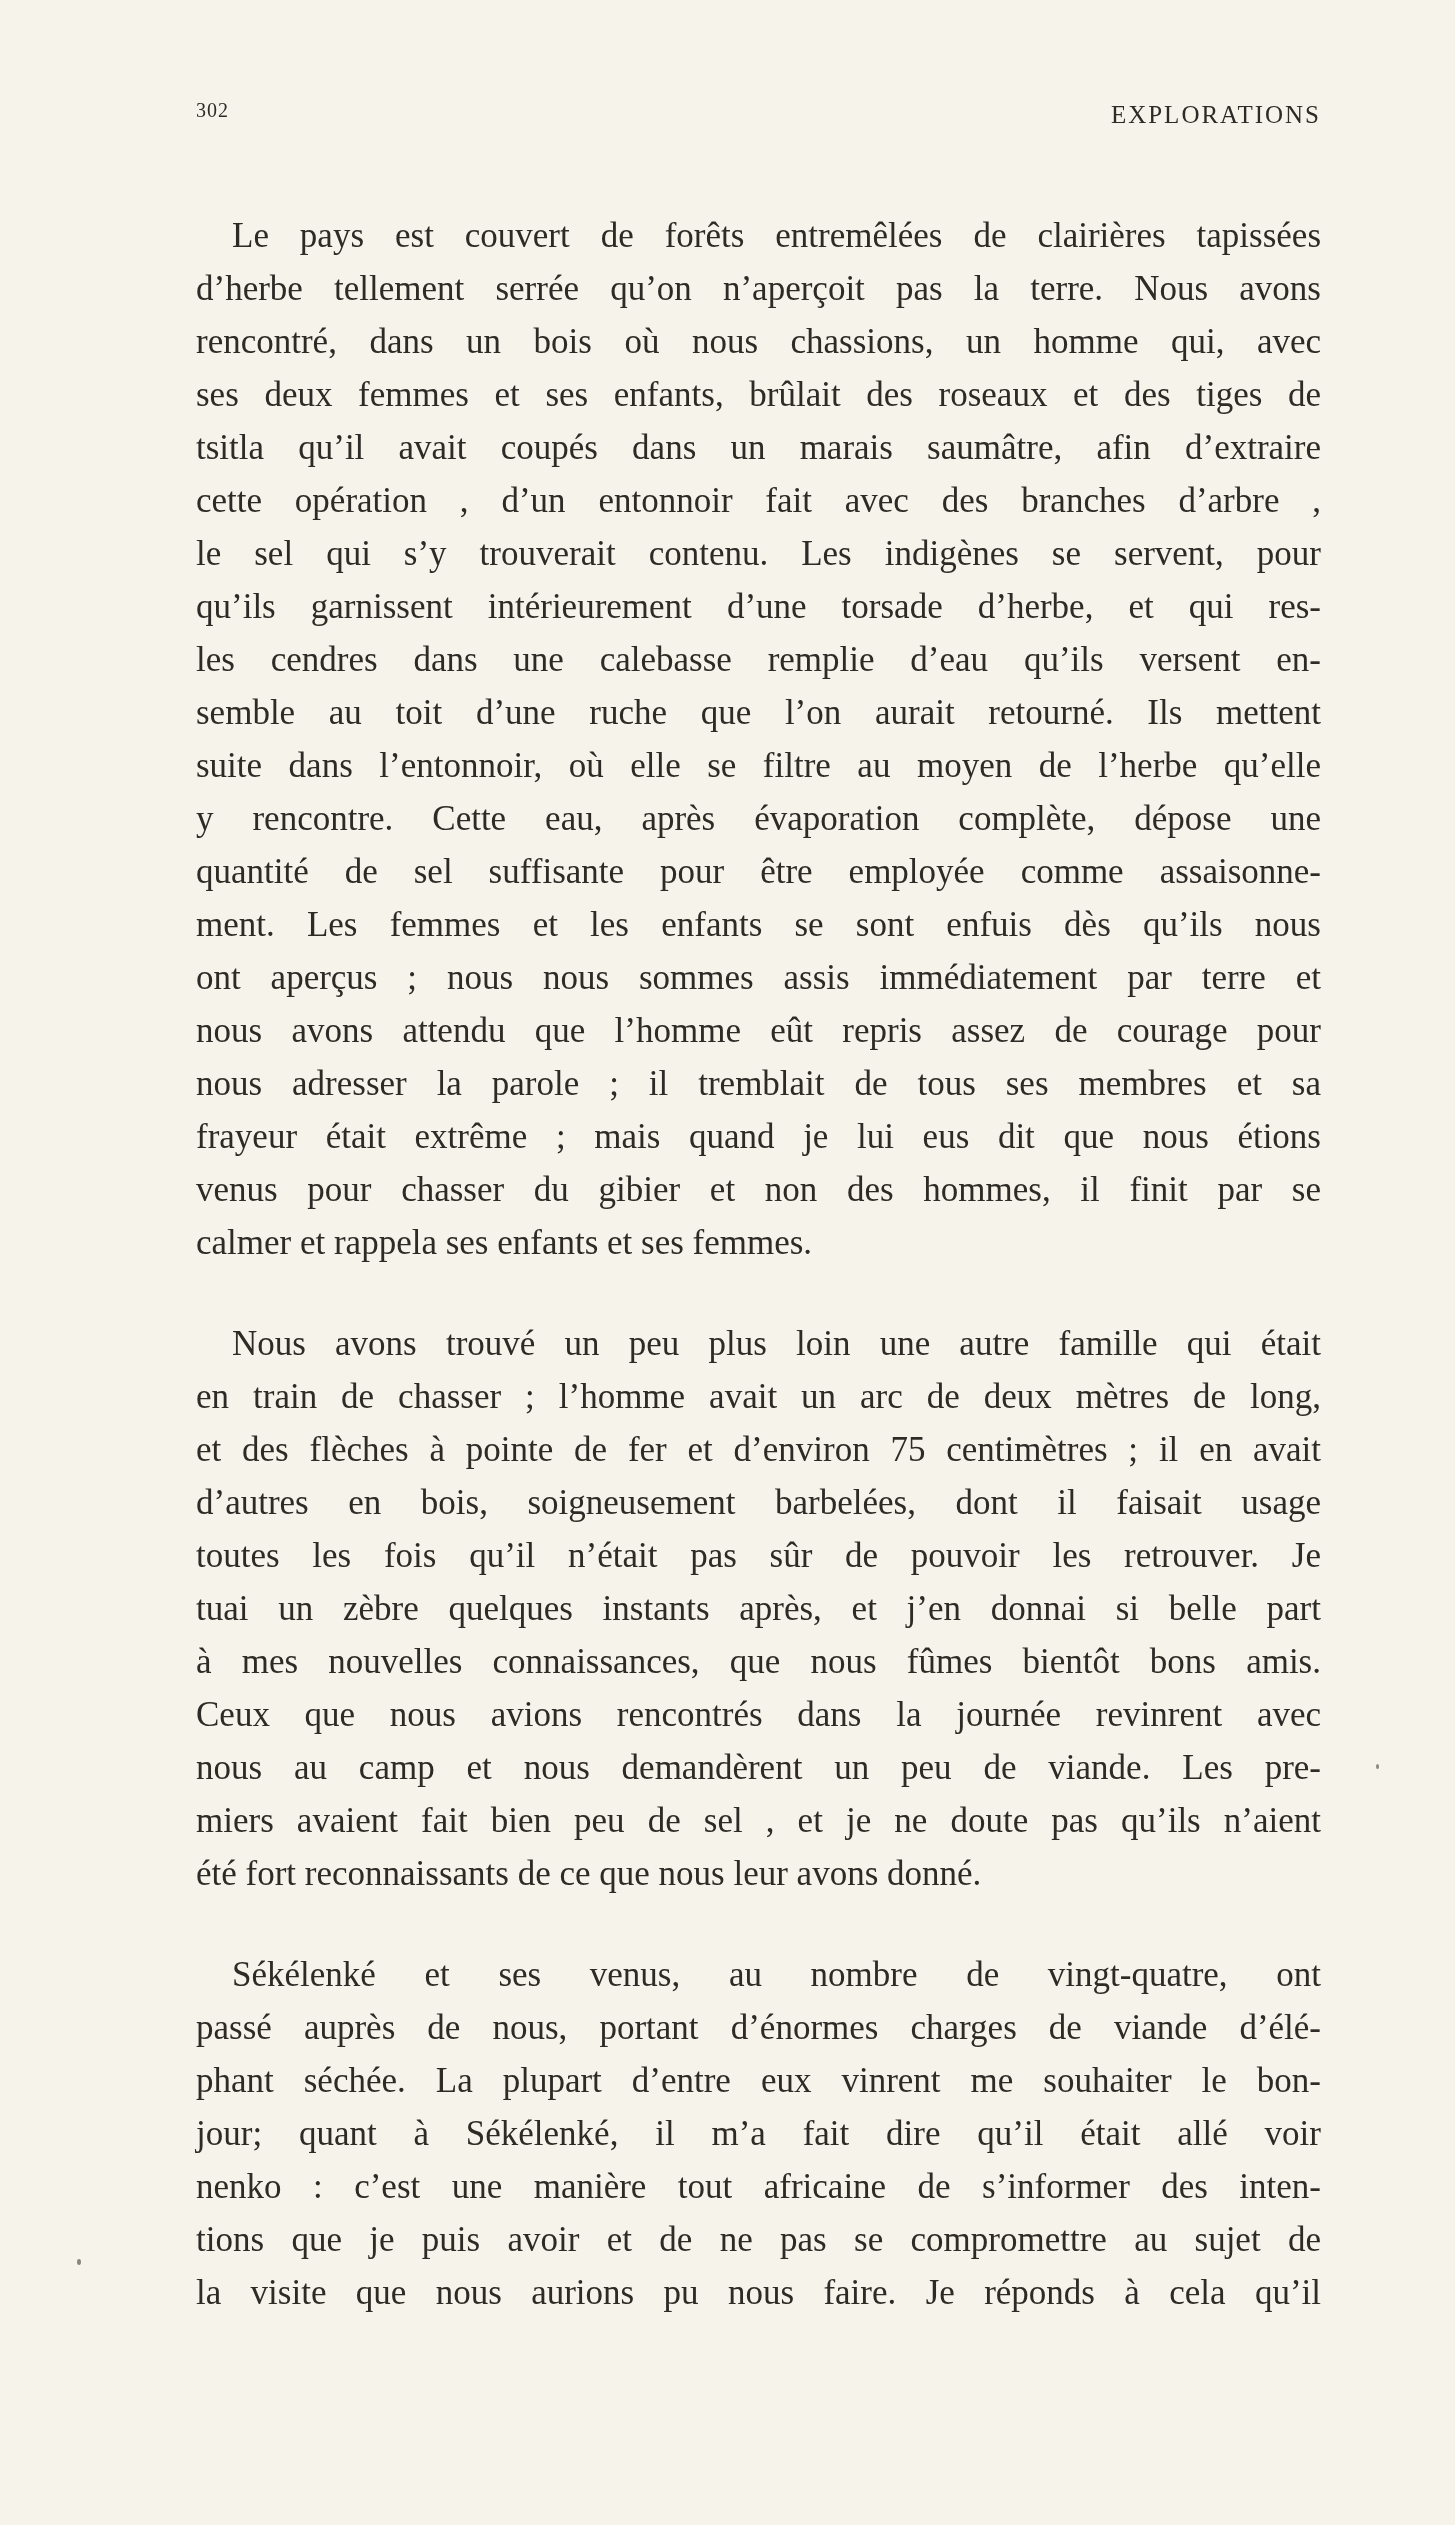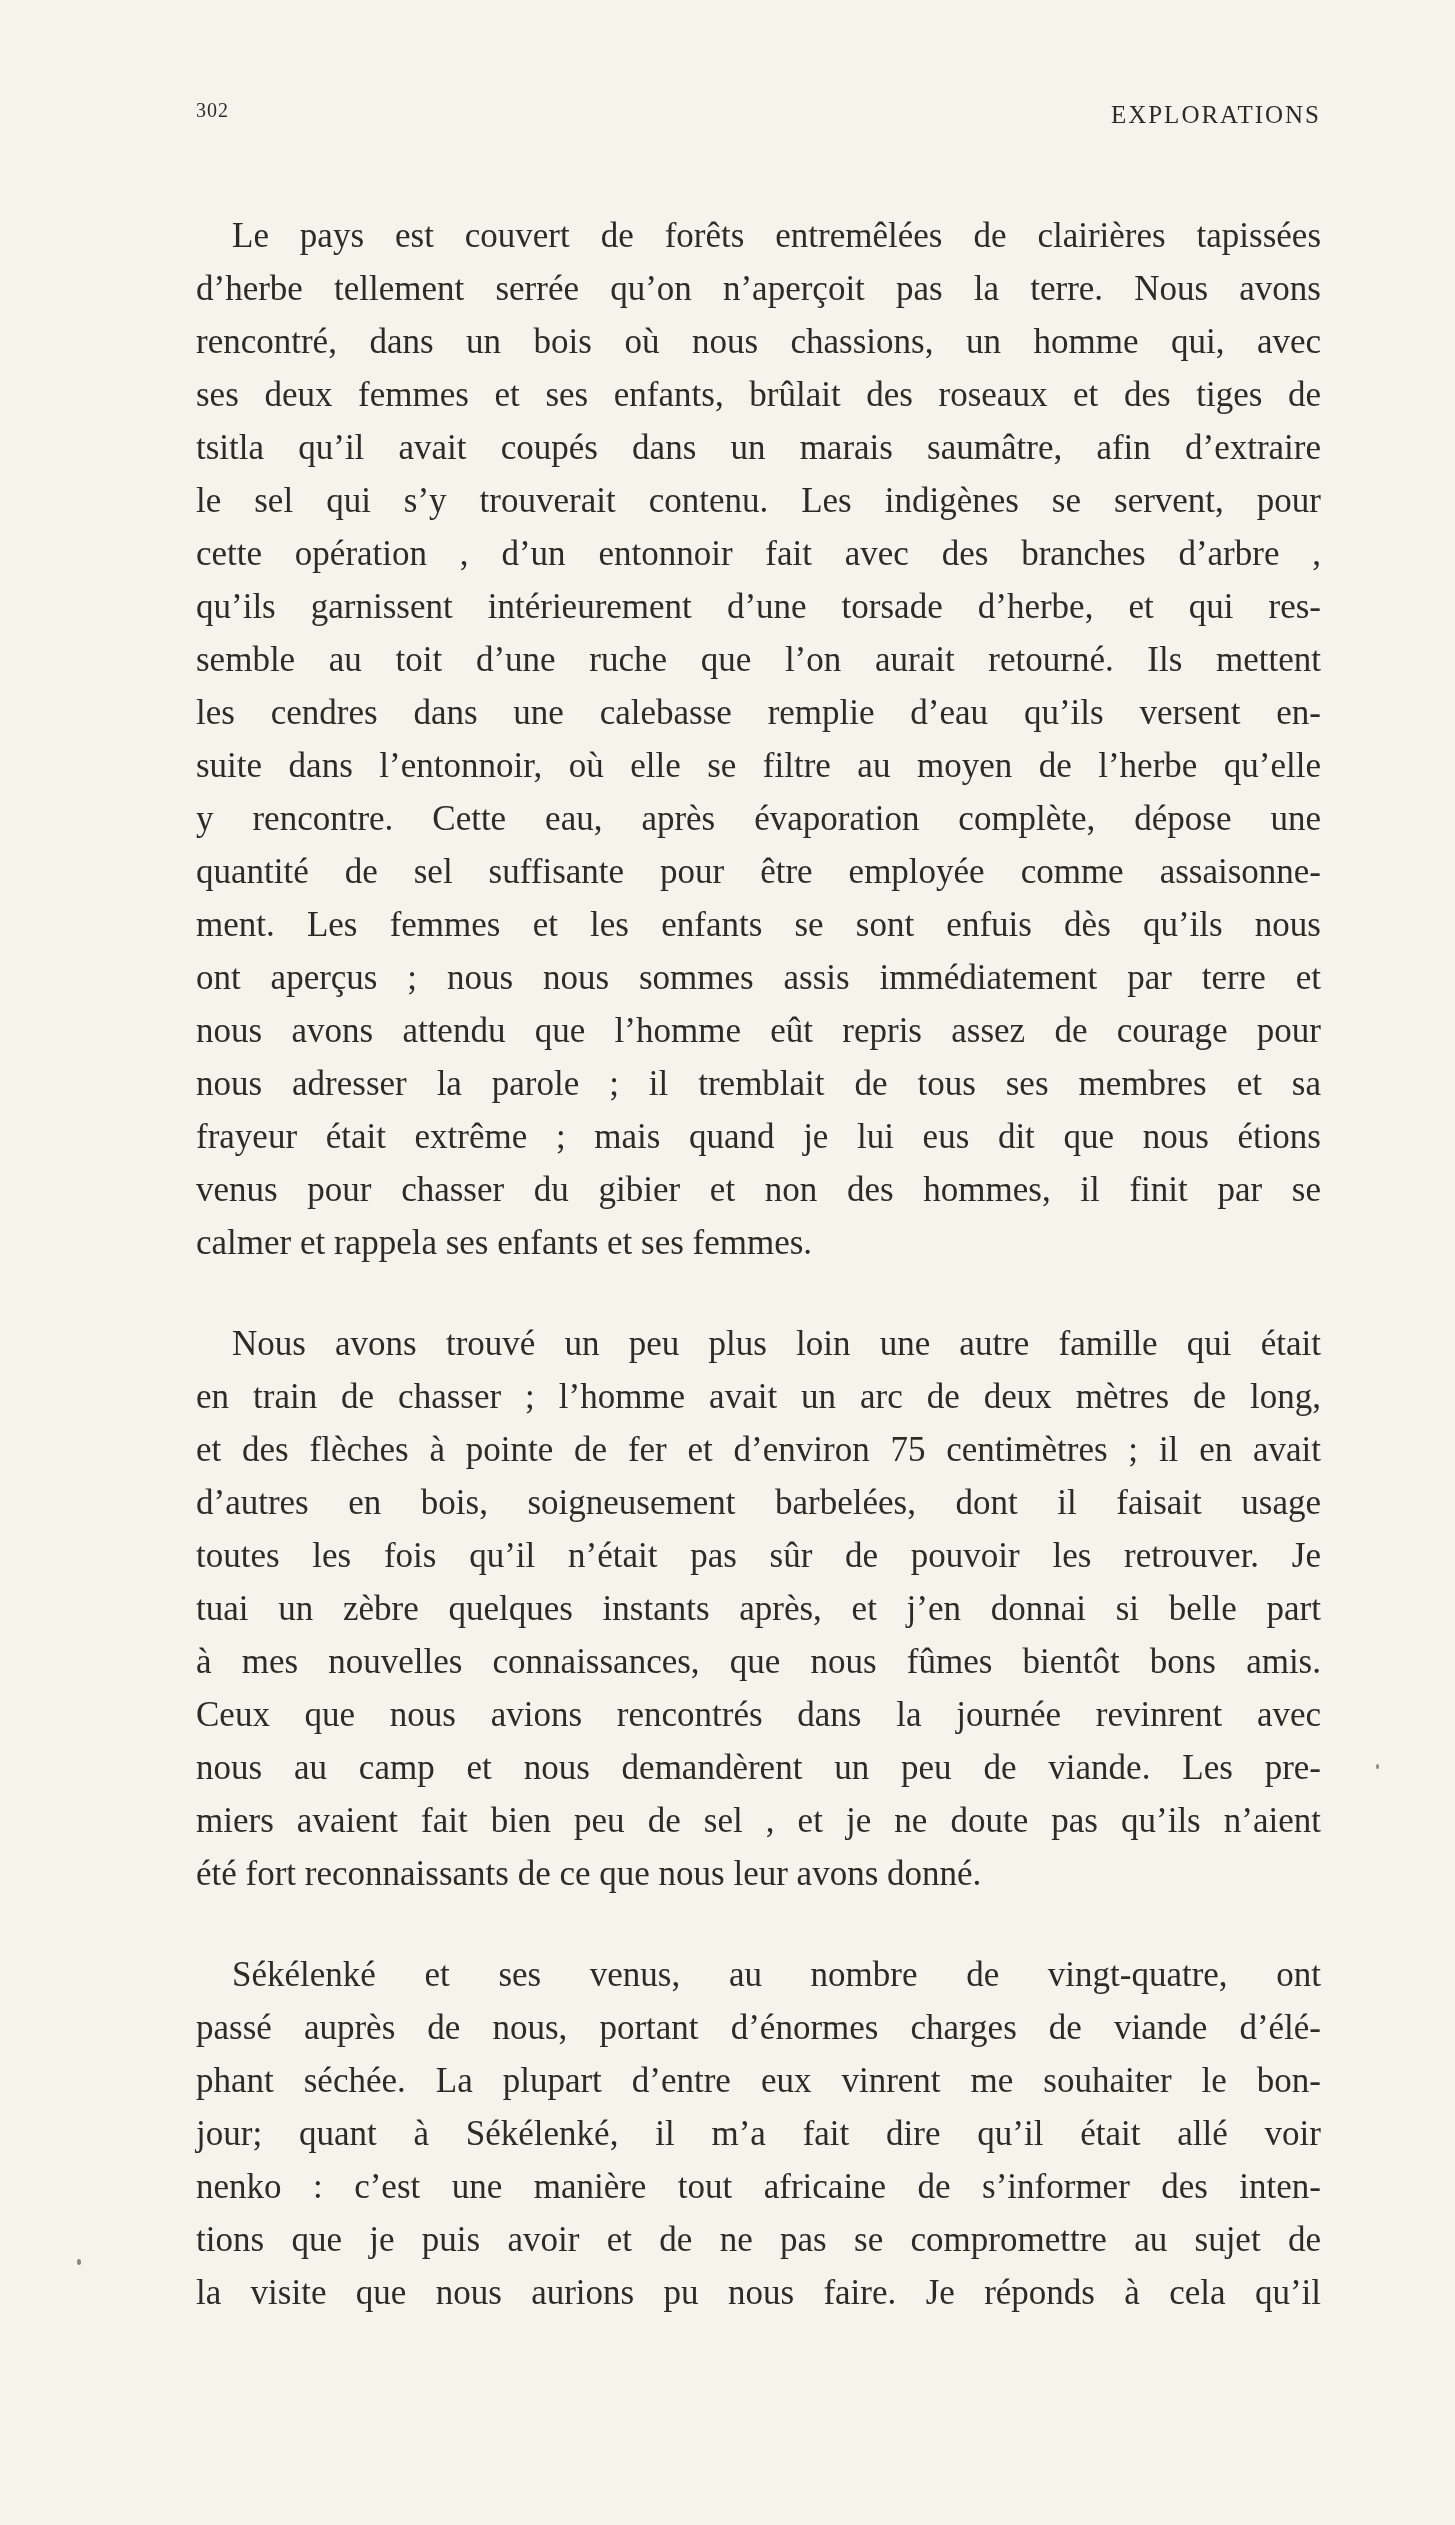--- a/index.html
+++ b/index.html
@@ -41,25 +41,25 @@
   <span class="page-number">302</span>
   <span class="running-title">EXPLORATIONS</span>
 </div>
 
 <div class="body-text">
   <span class="line indent">Le pays est couvert de forêts entremêlées de clairières tapissées</span>
   <span class="line">d’herbe tellement serrée qu’on n’aperçoit pas la terre. Nous avons</span>
   <span class="line">rencontré, dans un bois où nous chassions, un homme qui, avec</span>
   <span class="line">ses deux femmes et ses enfants, brûlait des roseaux et des tiges de</span>
   <span class="line">tsitla qu’il avait coupés dans un marais saumâtre, afin d’extraire</span>
+  <span class="line">cette opération , d’un entonnoir fait avec des branches d’arbre ,</span>
   <span class="line">le sel qui s’y trouverait contenu. Les indigènes se servent, pour</span>
-  <span class="line">cette opération , d’un entonnoir fait avec des branches d’arbre ,</span>
   <span class="line">qu’ils garnissent intérieurement d’une torsade d’herbe, et qui res-</span>
+  <span class="line">les cendres dans une calebasse remplie d’eau qu’ils versent en-</span>
   <span class="line">semble au toit d’une ruche que l’on aurait retourné. Ils mettent</span>
-  <span class="line">les cendres dans une calebasse remplie d’eau qu’ils versent en-</span>
   <span class="line">suite dans l’entonnoir, où elle se filtre au moyen de l’herbe qu’elle</span>
   <span class="line">y rencontre. Cette eau, après évaporation complète, dépose une</span>
   <span class="line">quantité de sel suffisante pour être employée comme assaisonne-</span>
   <span class="line">ment. Les femmes et les enfants se sont enfuis dès qu’ils nous</span>
   <span class="line">ont aperçus ; nous nous sommes assis immédiatement par terre et</span>
   <span class="line">nous avons attendu que l’homme eût repris assez de courage pour</span>
   <span class="line">nous adresser la parole ; il tremblait de tous ses membres et sa</span>
   <span class="line">frayeur était extrême ; mais quand je lui eus dit que nous étions</span>
   <span class="line">venus pour chasser du gibier et non des hommes, il finit par se</span>
   <span class="line last">calmer et rappela ses enfants et ses femmes.</span>

